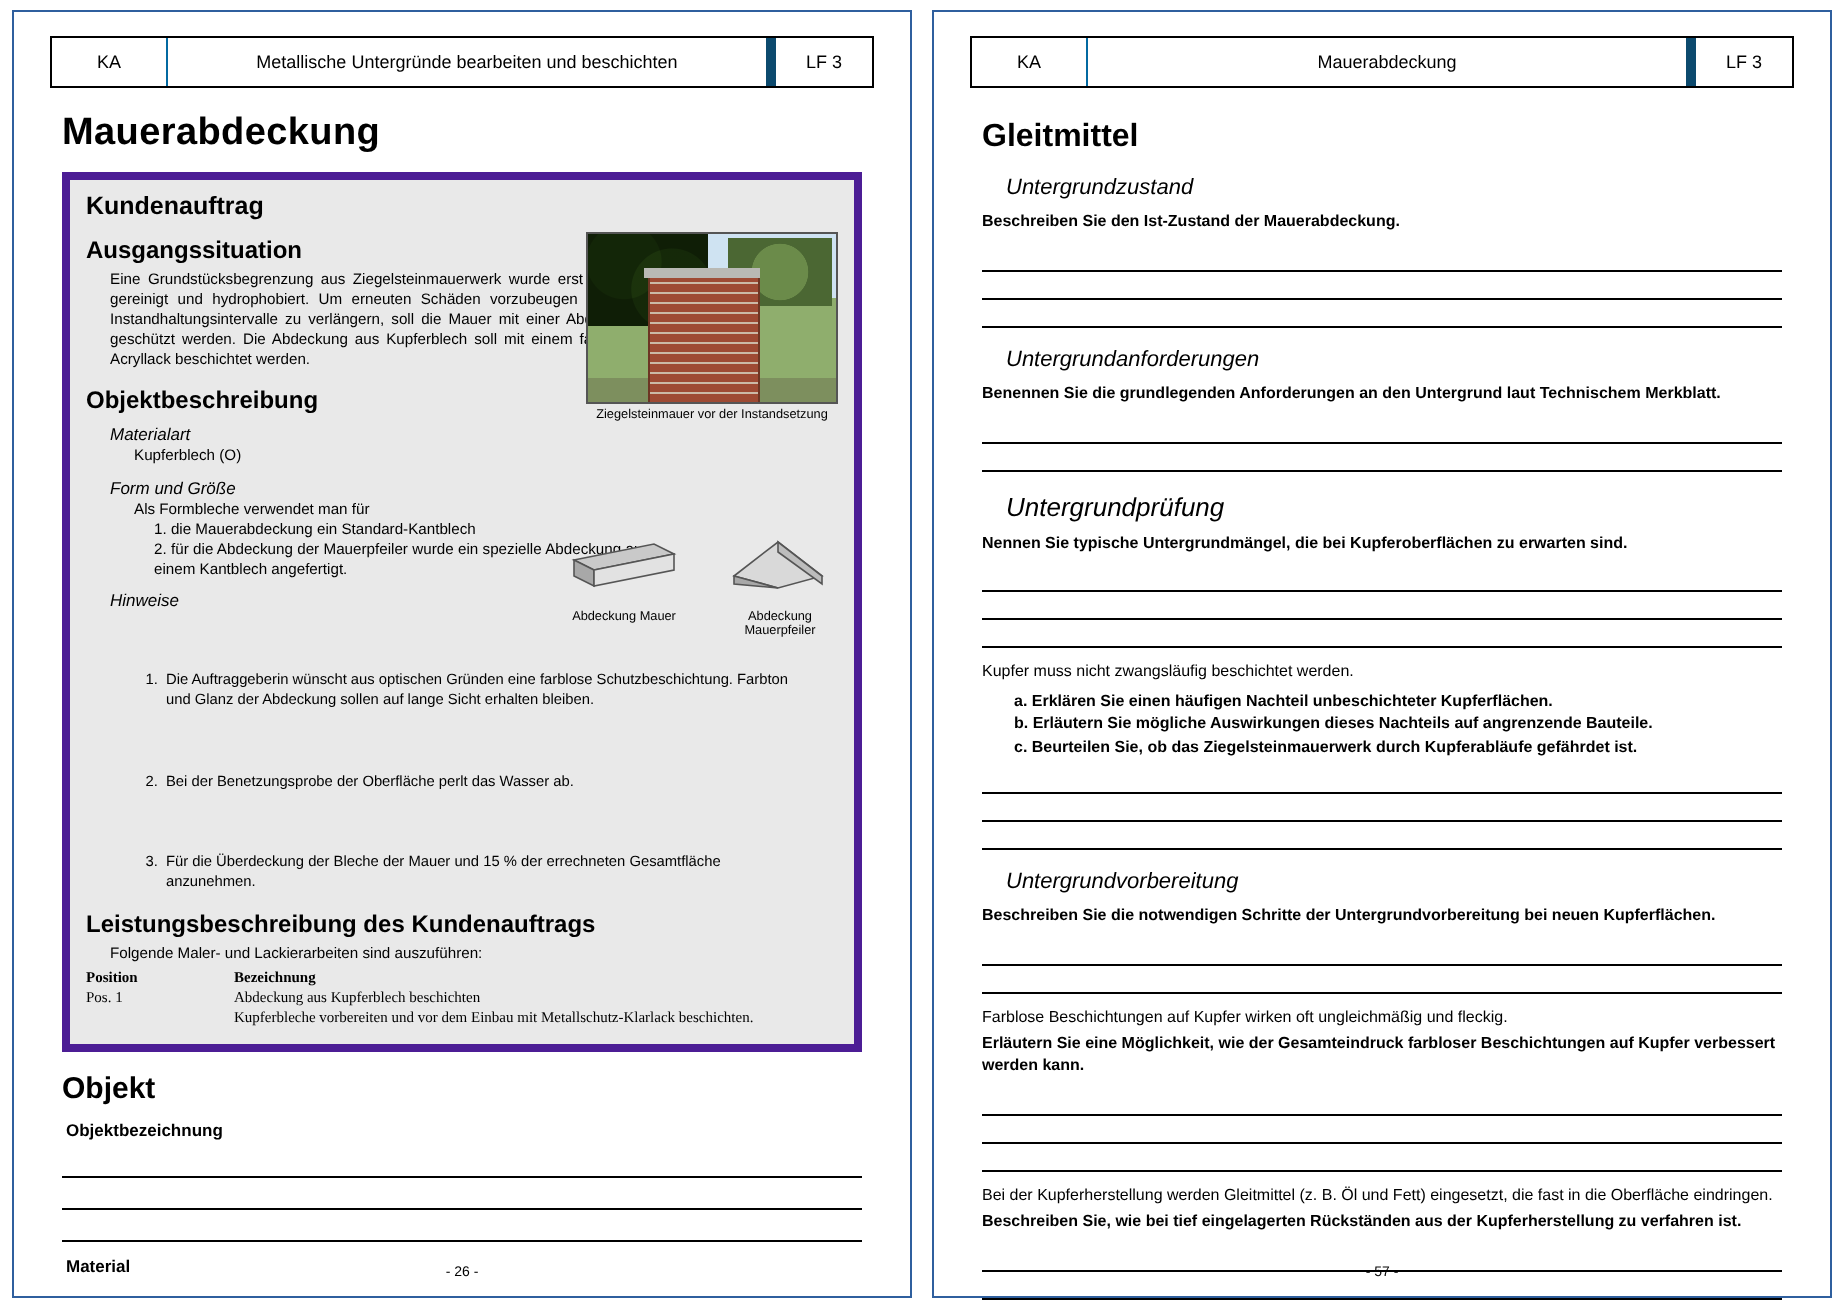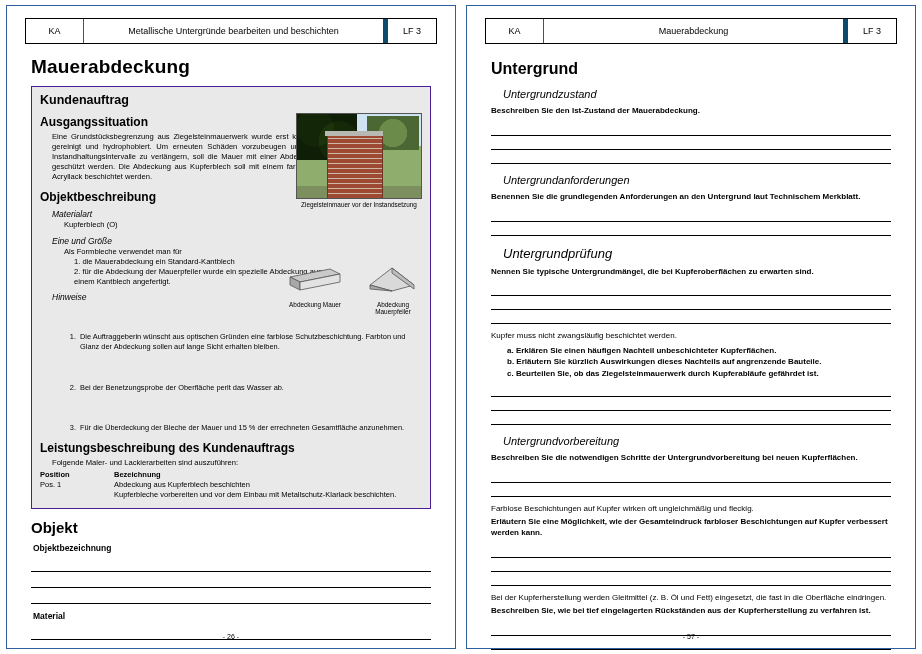--- a/index.html
+++ b/index.html
@@ -67,21 +67,21 @@
     font-weight: bold;
     margin: 12px 0 8px 0;
     letter-spacing: 0.2px;
   }
   h2.sec-title {
     font-size: 15px;
     font-weight: bold;
     margin: 10px 0 6px 0;
   }
   .box {
-    border: 1px solid #4c1d95;
+    border: 4px solid #4c1d95;
     background: #e9e9e9;
     padding: 6px 20px 8px 8px;
     position: relative;
     box-sizing: border-box;
   }
   .box .boxtitle {
     font-size: 12.5px;
     font-weight: bold;
     margin: 0 0 4px 0;
   }
@@ -182,20 +182,21 @@
   .profile-item { text-align: center; }
   .profile-cap {
     font-size: 6.4px;
     margin-top: 2px;
   }
   table.pos {
     border-collapse: collapse;
     font-size: 7.5px;
     margin-top: 2px;
     width: 100%;
+    font-family: Liberation Serif, serif;
   }
   table.pos td, table.pos th {
     padding: 0 4px 1px 0;
     text-align: left;
     vertical-align: top;
   }
   table.pos th { font-weight: bold; }
   .col1 { width: 70px; }
   .lines .ln {
     border-bottom: 1px solid #000;
@@ -286,21 +287,21 @@
           <p class="body indent">Eine Grundstücksbegrenzung aus Ziegelsteinmauerwerk wurde erst kürzlich gereinigt und hydrophobiert. Um erneuten Schäden vorzubeugen und die Instandhaltungsintervalle zu verlängern, soll die Mauer mit einer Abdeckung geschützt werden. Die Abdeckung aus Kupferblech soll mit einem farblosen Acryllack beschichtet werden.</p>
         </div>
 
         <div class="boxtitle2">Objektbeschreibung</div>
 
         <div class="indent" style="width:270px;">
           <div class="sub-hi">Materialart</div>
           <p class="body indent">Kupferblech (O)</p>
 
 
-          <div class="sub-hi">Eine und Größe</div>
+          <div class="sub-hi">Form und Größe</div>
           <p class="body indent">Als Formbleche verwendet man für</p>
           <p class="body indent2">1. die Mauerabdeckung ein Standard-Kantblech</p>
           <p class="body indent2">2. für die Abdeckung der Mauerpfeiler wurde ein spezielle Abdeckung aus einem Kantblech angefertigt.</p>
         </div>
 
         <div class="profiles" style="position:absolute; right:6px; top:176px; width:138px;">
           <div class="profile-item">
             <svg width="58" height="30" viewBox="0 0 58 30">
               <polygon points="4,12 44,4 54,9 14,17" fill="#c9c9c9" stroke="#555" stroke-width="0.8"></polygon>
               <polygon points="4,12 14,17 14,25 4,20" fill="#a8a8a8" stroke="#555" stroke-width="0.8"></polygon>
@@ -382,21 +383,21 @@
   <div class="page">
 
     <div class="hdr">
       <div class="cell ka">KA</div>
       <div class="cell title">Mauerabdeckung</div>
       <div class="cell lf">LF 3</div>
     </div>
 
     <div class="content">
 
-      <h1 class="sec-head">Untergrund</h1>
+      <h1 class="sec-head">Gleitmittel</h1>
 
       <div>
         <div class="qtitle">Untergrundzustand</div>
         <p class="qtext">Beschreiben Sie den Ist-Zustand der Mauerabdeckung.</p>
         <div class="lines thin">
           <div class="ln"></div>
           <div class="ln"></div>
           <div class="ln"></div>
         </div>
       </div>
@@ -415,21 +416,21 @@
         <p class="qtext">Nennen Sie typische Untergrundmängel, die bei Kupferoberflächen zu erwarten sind.</p>
         <div class="lines thin">
           <div class="ln"></div>
           <div class="ln"></div>
           <div class="ln"></div>
         </div>
 
         <p class="qsub" style="margin-top:6px;">Kupfer muss nicht zwangsläufig beschichtet werden.</p>
         <ul class="abc">
           <li>a. Erklären Sie einen häufigen Nachteil unbeschichteter Kupferflächen.</li>
-          <li>b. Erläutern Sie kürzlich Auswirkungen dieses Nachteils auf angrenzende Bauteile.</li>
+          <li>b. Erläutern Sie mögliche Auswirkungen dieses Nachteils auf angrenzende Bauteile.</li>
           <li>c. Beurteilen Sie, ob das Ziegelsteinmauerwerk durch Kupferabläufe gefährdet ist.</li>
         </ul>
         <div class="lines thin">
           <div class="ln"></div>
           <div class="ln"></div>
           <div class="ln"></div>
         </div>
       </div>
 
       <div>

